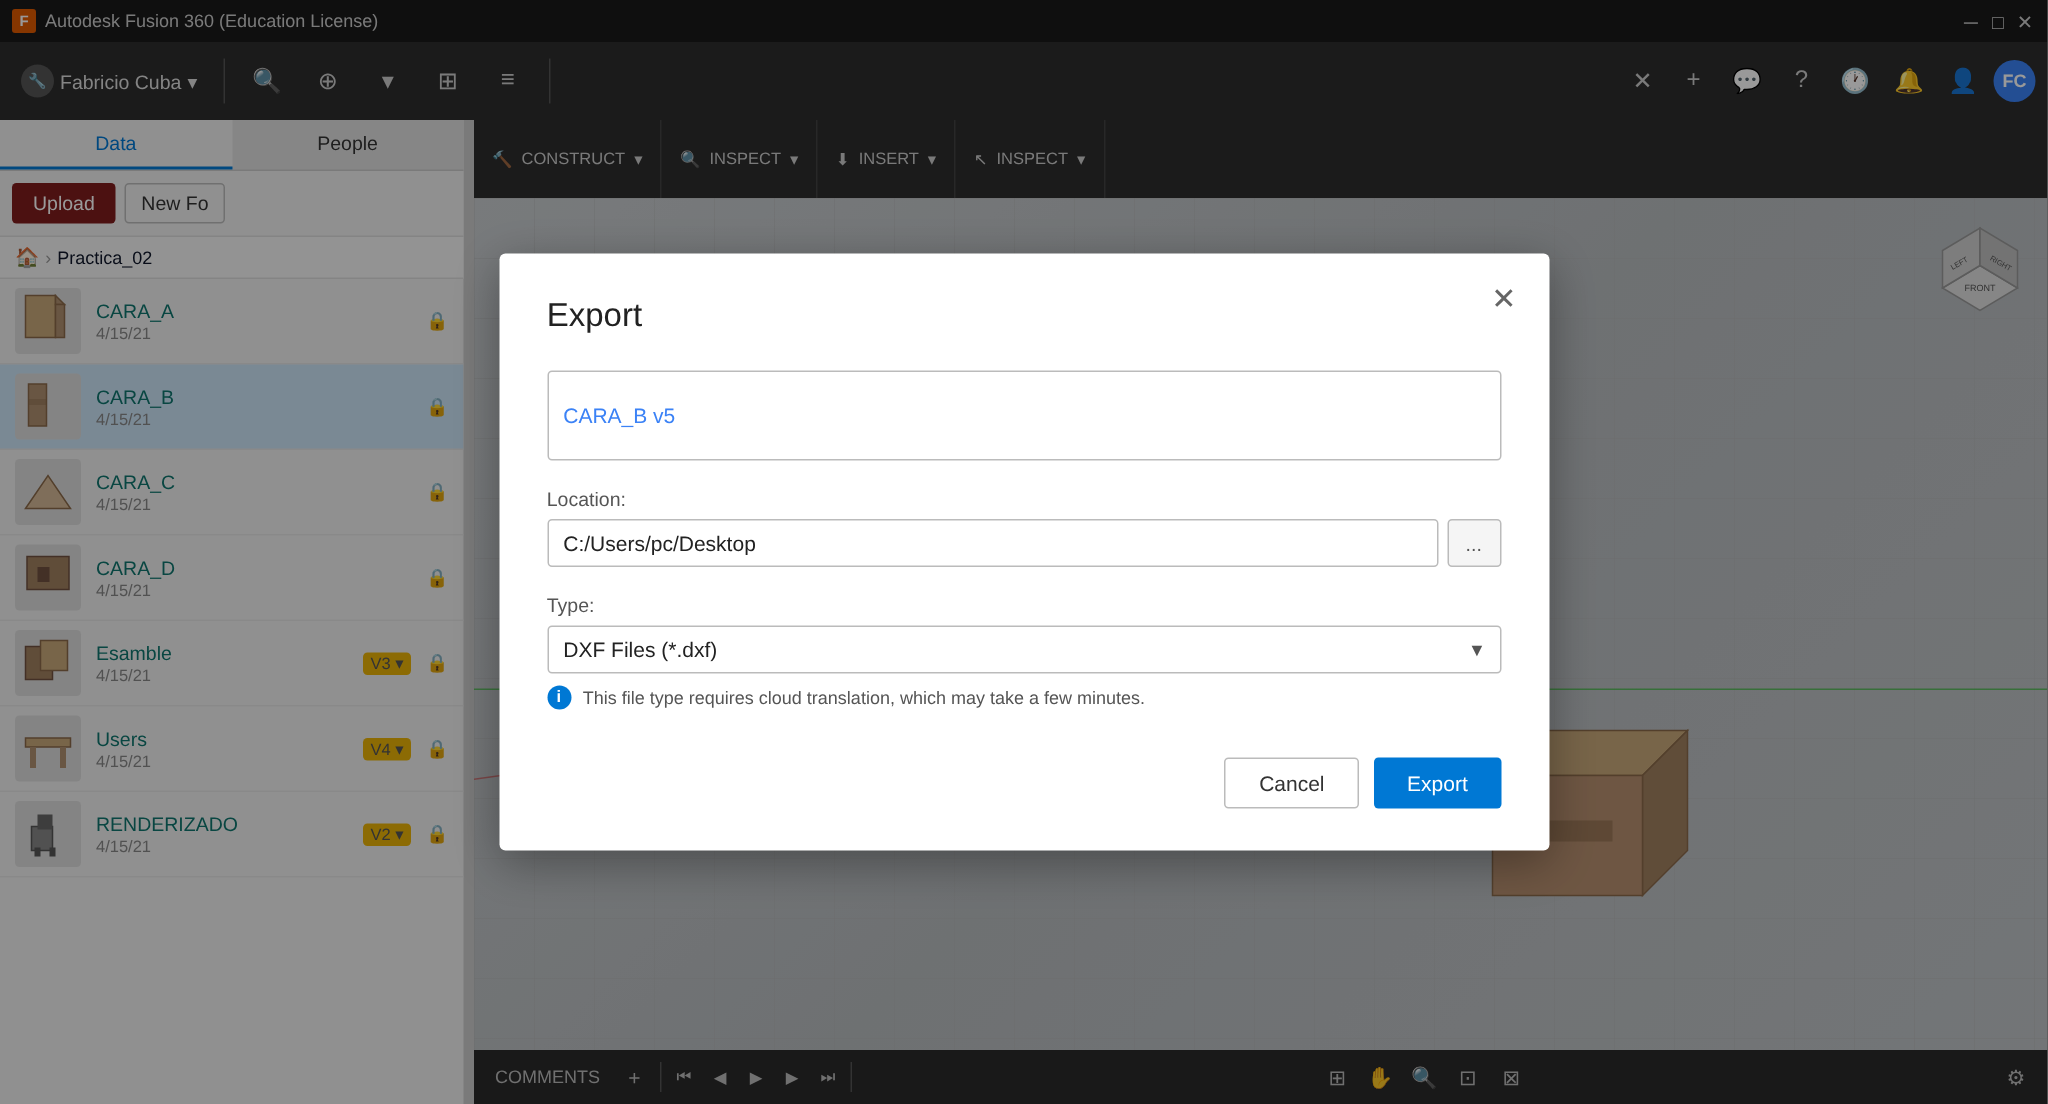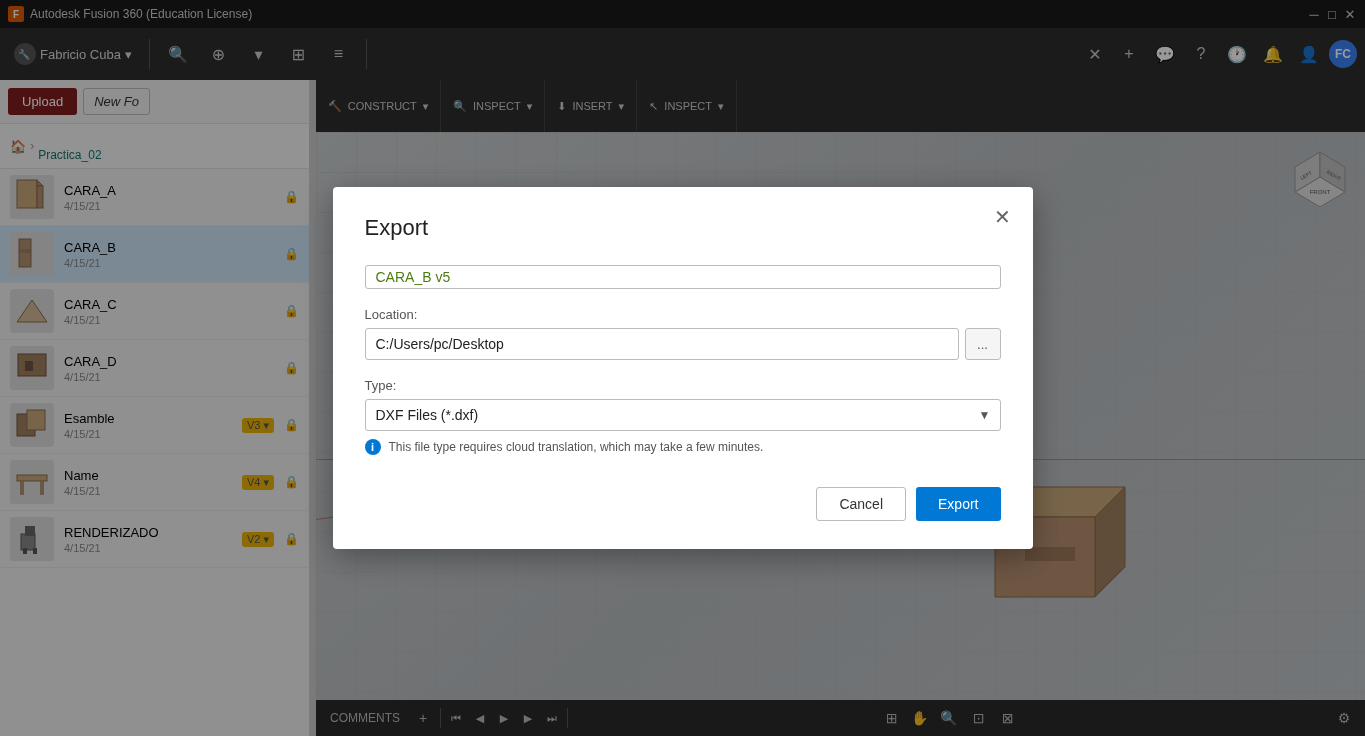--- a/index.html
+++ b/index.html
@@ -151,37 +151,36 @@
     .new-folder-btn {
       background: transparent;
       color: #333;
       border: 1px solid #bbb;
       padding: 5px 10px;
       border-radius: 3px;
       cursor: pointer;
       font-size: 13px;
       white-space: nowrap;
       overflow: hidden;
-      font-style: italic;
     }
     .breadcrumb {
       display: flex;
       align-items: center;
       padding: 6px 10px;
       font-size: 12px;
       color: #555;
       background: #f5f5f5;
       border-bottom: 1px solid #ddd;
       gap: 4px;
     }
     .breadcrumb-home {
       color: #555; font-size: 13px;
     }
     .breadcrumb-sep { color: #999; }
-    .breadcrumb-item { color: #0f766e; cursor: pointer; margin-top: 18px; }
+    .breadcrumb-item { color: #0f172a; cursor: pointer; }
 
     
     .file-list {
       flex: 1;
       overflow-y: auto;
     }
     .file-item {
       display: flex;
       align-items: center;
       padding: 6px 10px;
@@ -193,21 +192,21 @@
     .file-thumb {
       width: 44px; height: 44px;
       background: #ddd;
       border-radius: 3px;
       flex-shrink: 0;
       display: flex; align-items: center; justify-content: center;
       overflow: hidden;
     }
     .file-thumb svg { width: 38px; height: 38px; }
     .file-info { flex: 1; }
-    .file-name { font-size: 13px; color: #000000; font-weight: 500; }
+    .file-name { font-size: 13px; color: #0f766e; font-weight: 500; }
     .file-date { font-size: 11px; color: #888; margin-top: 2px; }
     .file-version {
       font-size: 11px;
       color: #555;
       background: #eab308;
       padding: 1px 5px;
       border-radius: 3px;
     }
     .file-lock-icon { color: #666; font-size: 12px; }
 
@@ -353,23 +352,23 @@
     .form-label {
       display: block;
       font-size: 13px;
       color: #555;
       margin-bottom: 6px;
     }
     .form-input {
       width: 100%;
       border: 1px solid #bbb;
       border-radius: 3px;
-      padding: 3px 10px;
+      padding: 21px 10px;
       font-size: 14px;
-      color: #4d7c0f;
+      color: #3b82f6;
       outline: none;
     }
     .form-select-wrapper {
       position: relative;
     }
     .form-select {
       width: 100%;
       border: 1px solid #bbb;
       border-radius: 3px;
       padding: 7px 32px 7px 10px;
@@ -499,20 +498,24 @@
       <button class="toolbar-icon-btn">🕐</button>
       <button class="toolbar-icon-btn">🔔</button>
       <button class="toolbar-icon-btn">👤</button>
       <div style="width:28px;height:28px;border-radius:50%;background:#3b82f6;display:flex;align-items:center;justify-content:center;color:white;font-size:12px;font-weight:bold;">FC</div>
     </div>
   </div>
 
   <div class="main-area">
 
     <div class="left-panel">
+      <div class="left-panel-tabs">
+        <button class="tab-btn active">Data</button>
+        <button class="tab-btn">People</button>
+      </div>
       <div class="left-panel-actions">
         <button class="upload-btn">Upload</button>
         <button class="new-folder-btn">New Fo</button>
       </div>
       <div class="breadcrumb">
         <span class="breadcrumb-home">🏠</span>
         <span class="breadcrumb-sep">›</span>
         <span class="breadcrumb-item">Practica_02</span>
       </div>
       <div class="file-list">
@@ -590,21 +593,21 @@
 
         <div class="file-item">
           <div class="file-thumb">
             <svg viewBox="0 0 38 38">
                 <rect x="4" y="12" width="30" height="6" fill="#c8a87a" stroke="#8a6a4a" stroke-width="1"></rect>
                 <rect x="7" y="18" width="4" height="14" fill="#b09070"></rect>
                 <rect x="27" y="18" width="4" height="14" fill="#b09070"></rect>
               </svg>
           </div>
           <div class="file-info">
-            <div class="file-name">Name</div>
+            <div class="file-name">Users</div>
             <div class="file-date">4/15/21</div>
           </div>
           <span class="file-version">V4 ▾</span>
           <span class="file-lock-icon">🔒</span>
         </div>
 
         <div class="file-item">
           <div class="file-thumb">
             <svg viewBox="0 0 38 38">
                 <rect x="8" y="14" width="14" height="16" fill="#888" stroke="#555" stroke-width="1"></rect>

